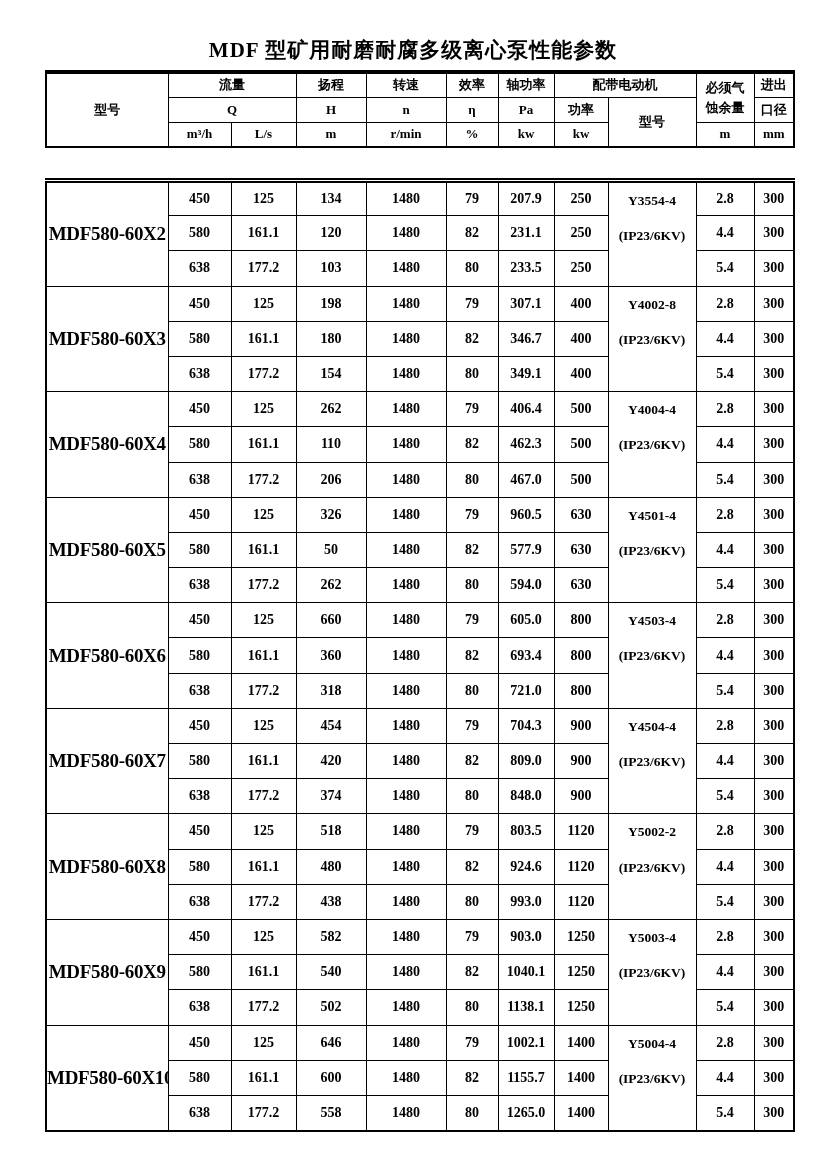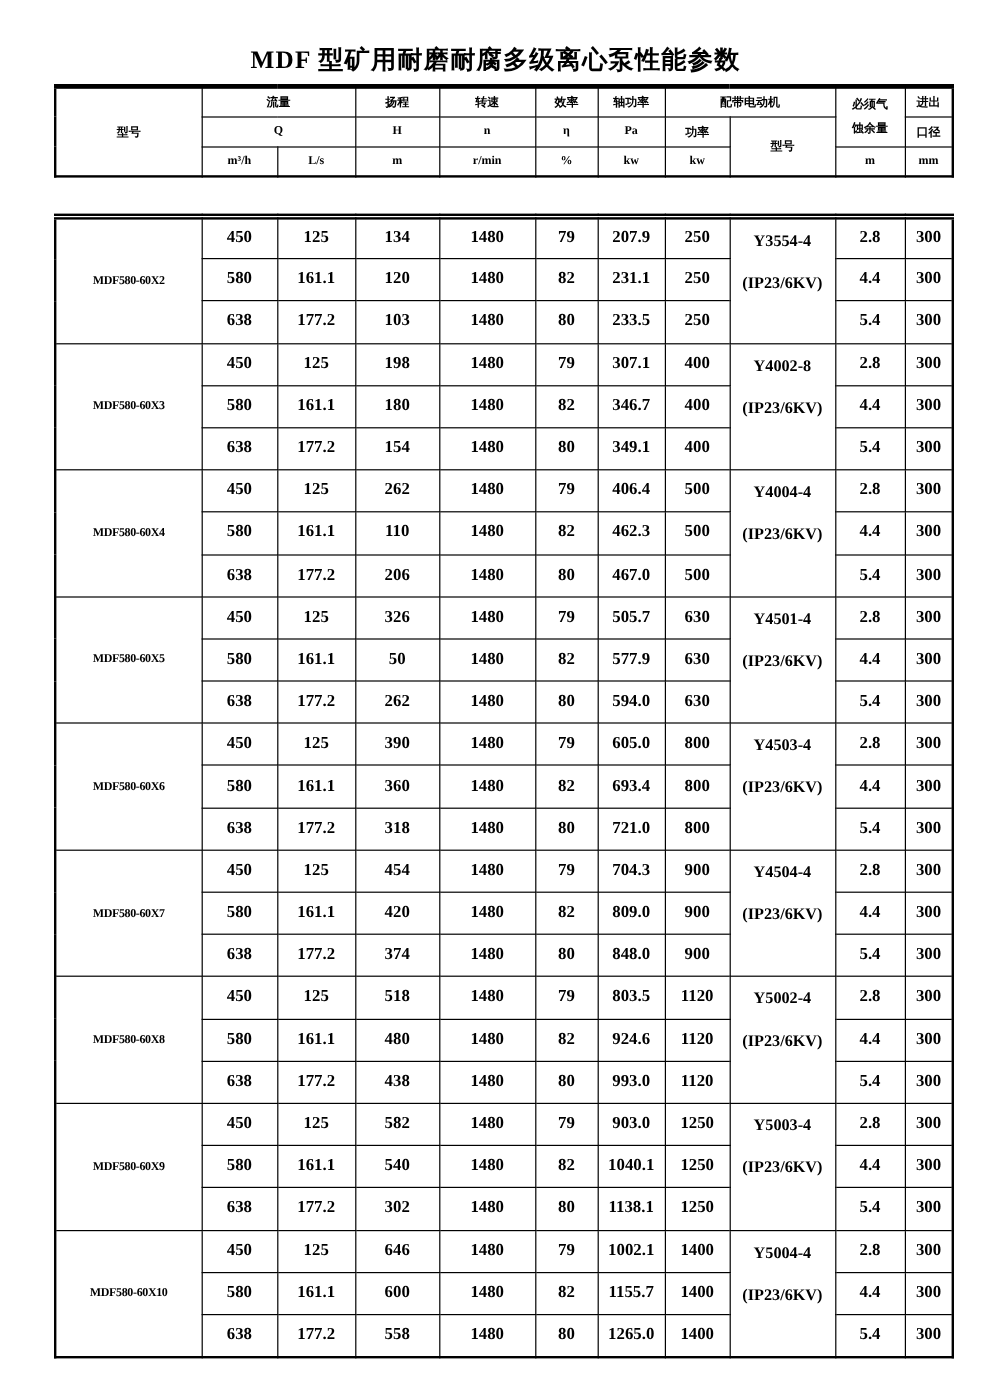--- a/index.html
+++ b/index.html
@@ -35,26 +35,26 @@
   table.data-table  { top:178px; border:2px solid #000; border-top:5px double #000;}
   td{
     border:1px solid #000;
     text-align:center;
     vertical-align:middle;
     padding:0;
     overflow:hidden;
     white-space:nowrap;
   }
   .header-table tr{height:25px;}
-  .header-table td{font-size:10px;}
+  .header-table td{font-size:13px;}
   .data-table tr{height:35.2px;}
   .sym{font-size:15px;}
   .unit{font-size:13.5px;}
   .npsh-head{line-height:20px;}
-  .model-cell{font-size:10px;letter-spacing:-0.3px;}
+  .model-cell{font-size:19px;letter-spacing:-0.3px;}
   .motor-cell{vertical-align:top;font-size:13.5px;}
   .motor-cell div{line-height:35.2px;height:35.2px;}
 </style>
 </head>
 <body>
 
 <div class="page">
 
   <div class="doc-title">MDF 型矿用耐磨耐腐多级离心泵性能参数</div>
 
@@ -240,21 +240,21 @@
           <td>5.4</td>
           <td>300</td>
         </tr>
         <tr>
           <td rowspan="3" class="model-cell">MDF580-60X5</td>
           <td>450</td>
           <td>125</td>
           <td>326</td>
           <td>1480</td>
           <td>79</td>
-          <td>505.7</td>
+          <td>960.5</td>
           <td>630</td>
           <td rowspan="3" class="motor-cell">
             <div>Y4501-4</div>
             <div>(IP23/6KV)</div>
           </td>
           <td>2.8</td>
           <td>300</td>
         </tr>
         <tr>
           <td>580</td>
@@ -275,21 +275,21 @@
           <td>80</td>
           <td>594.0</td>
           <td>630</td>
           <td>5.4</td>
           <td>300</td>
         </tr>
         <tr>
           <td rowspan="3" class="model-cell">MDF580-60X6</td>
           <td>450</td>
           <td>125</td>
-          <td>390</td>
+          <td>660</td>
           <td>1480</td>
           <td>79</td>
           <td>605.0</td>
           <td>800</td>
           <td rowspan="3" class="motor-cell">
             <div>Y4503-4</div>
             <div>(IP23/6KV)</div>
           </td>
           <td>2.8</td>
           <td>300</td>
@@ -357,21 +357,21 @@
         <tr>
           <td rowspan="3" class="model-cell">MDF580-60X8</td>
           <td>450</td>
           <td>125</td>
           <td>518</td>
           <td>1480</td>
           <td>79</td>
           <td>803.5</td>
           <td>1120</td>
           <td rowspan="3" class="motor-cell">
-            <div>Y5002-4</div>
+            <div>Y5002-2</div>
             <div>(IP23/6KV)</div>
           </td>
           <td>2.8</td>
           <td>300</td>
         </tr>
         <tr>
           <td>580</td>
           <td>161.1</td>
           <td>480</td>
           <td>1480</td>
@@ -415,21 +415,21 @@
           <td>1480</td>
           <td>82</td>
           <td>1040.1</td>
           <td>1250</td>
           <td>4.4</td>
           <td>300</td>
         </tr>
         <tr>
           <td>638</td>
           <td>177.2</td>
-          <td>302</td>
+          <td>502</td>
           <td>1480</td>
           <td>80</td>
           <td>1138.1</td>
           <td>1250</td>
           <td>5.4</td>
           <td>300</td>
         </tr>
         <tr>
           <td rowspan="3" class="model-cell">MDF580-60X10</td>
           <td>450</td>

